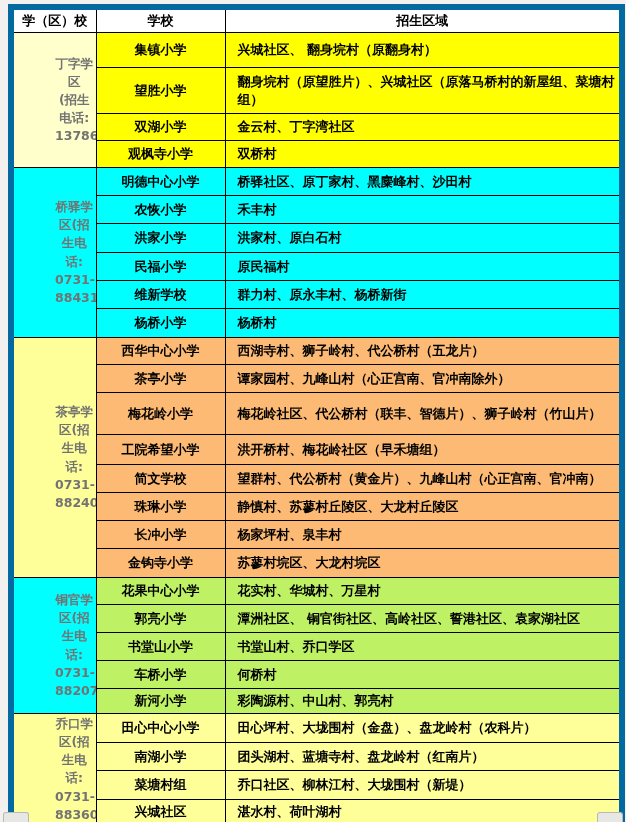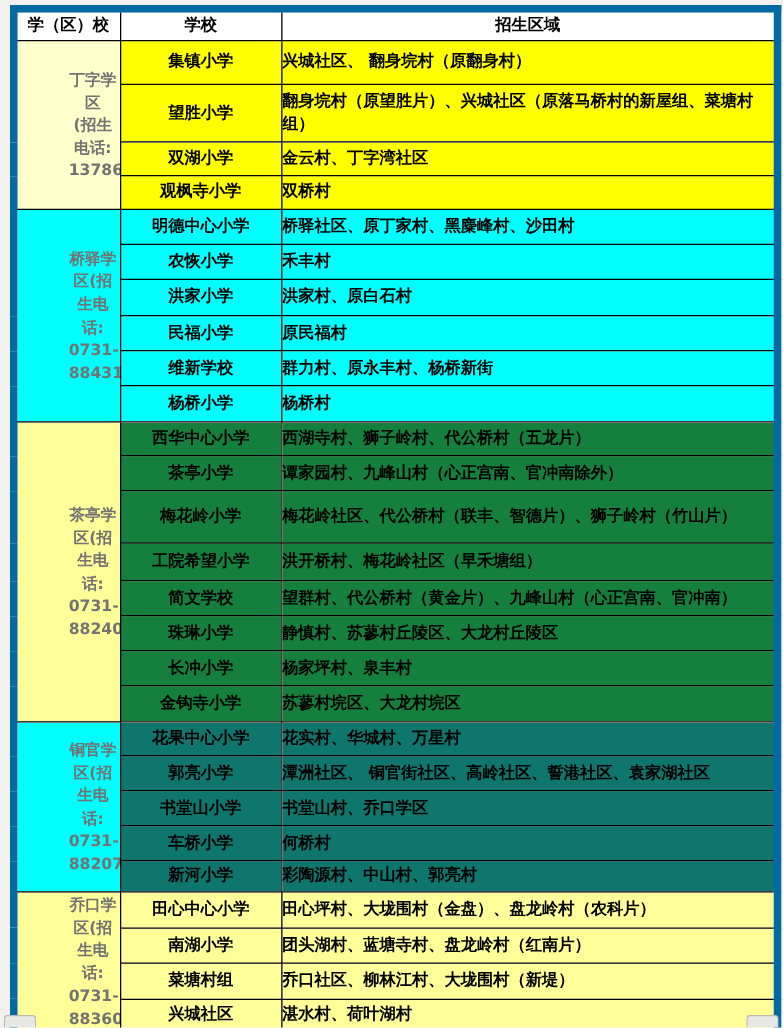--- a/index.html
+++ b/index.html
@@ -19,33 +19,33 @@
   col.c-area{width:397px;}
   th,td{
     border:1px solid #000;
     font-size:13px;font-weight:bold;color:#000;
     line-height:1.35;
     padding:1px 2px;
     overflow:hidden;
   }
   th{background:#ffffff;text-align:center;font-weight:bold;height:20px;}
   td.school{text-align:center;}
-  td.area{text-align:left;padding-left:0;}
+  td.area{text-align:left;padding-left:12px;}
   td.district{
     text-align:center;white-space:pre-line;
     color:#737373;font-size:12.5px;line-height:1.45;padding-left:41px;
   }
   
   tr.sec0 td{background:#ffff00;}
   tr.sec0 td.district{background:#ffffcc;}
   tr.sec1 td{background:#00ffff;}
   tr.sec1 td.district{background:#00ffff;text-align:center;}
-  tr.sec2 td{background:#15803d;}
+  tr.sec2 td{background:#fdba74;}
   tr.sec2 td.district{background:#ffff99;margin-top:24px;}
-  tr.sec3 td{background:#0f766e;}
+  tr.sec3 td{background:#bef264;}
   tr.sec3 td.district{background:#00ffff;margin-left:17px;}
   tr.sec4 td{background:#ffff99;}
   tr.sec4 td.district{background:#ffff99;}
   
   .sb-corner{
     position:absolute;bottom:0;height:9px;width:24px;
     background:#e7e7e5;border:1px solid #b9b9b4;border-bottom:none;
     border-radius:3px 3px 0 0;
   }
   .sb-left{left:3px;}

